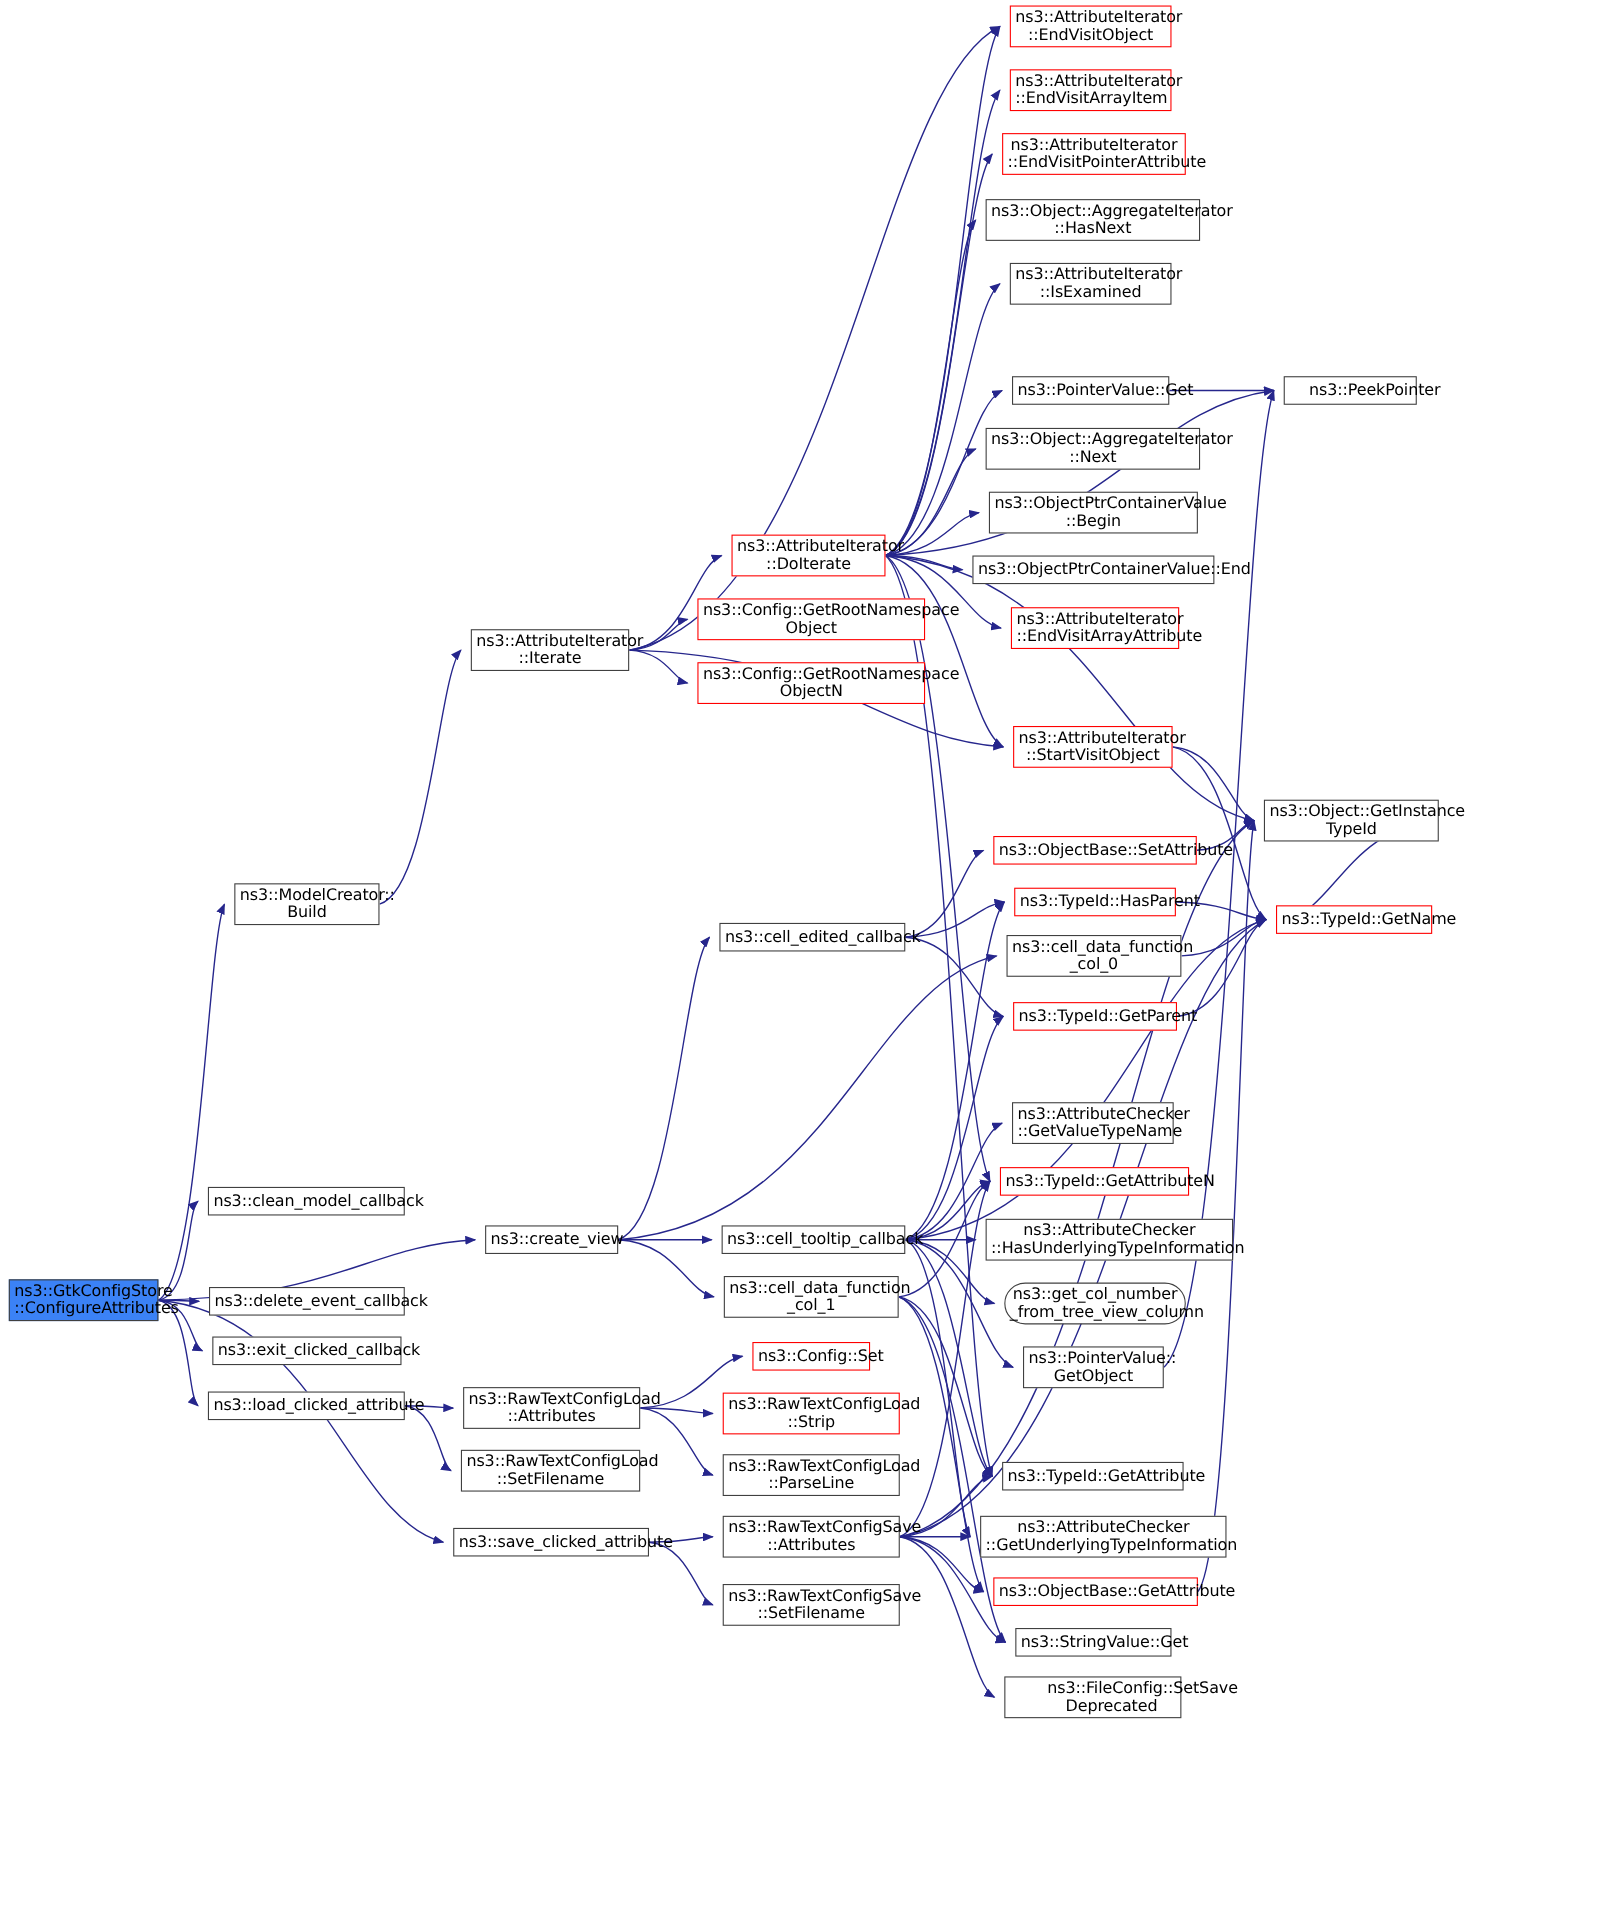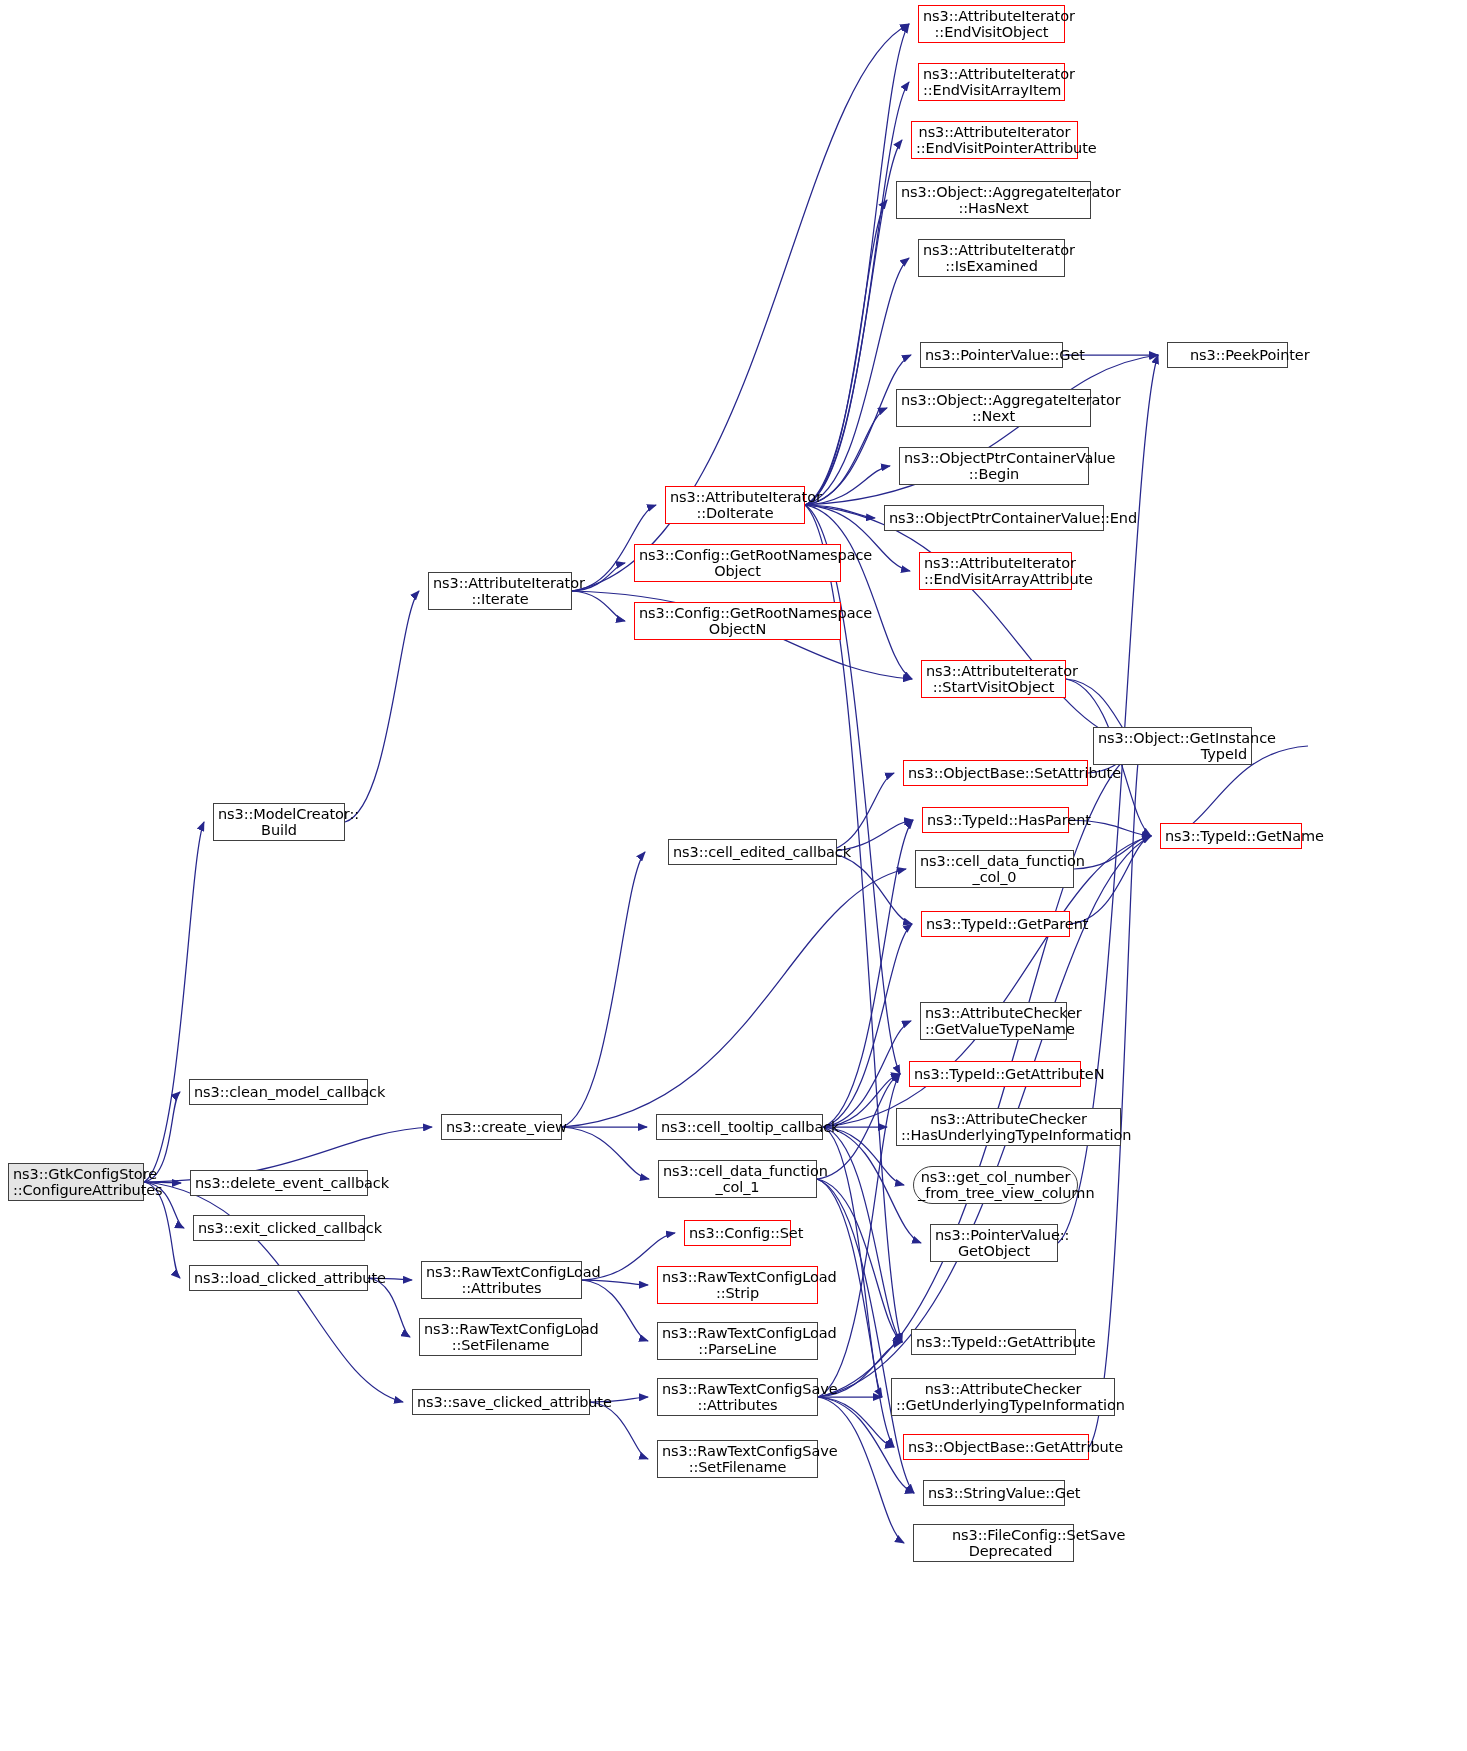--- a/index.html
+++ b/index.html
@@ -37,21 +37,21 @@
     line-height: 1.12;
     letter-spacing: -0.1px;
     white-space: pre-line;
     padding: 0 4px;
     z-index: 5;
   }
   .gnode.red {
     border-color: #ff0000;
   }
   .gnode.root {
-    background: #e5e5e5;
+    background: #3b82f6;
     border-color: #404040;
   }
   .gnode .lbl {
     display: block;
     width: 100%;
   }
 </style>
 </head>
 <body>
 
@@ -155,21 +155,21 @@
       <div class="gnode" style="left: 421px; top: 1261px; width: 161px; height: 38px;"><span class="lbl">ns3::RawTextConfigLoad
 ::Attributes</span></div>
       <div class="gnode" style="left: 419px; top: 1318px; width: 163px; height: 38px;"><span class="lbl">ns3::RawTextConfigLoad
 ::SetFilename</span></div>
       <div class="gnode red" style="left: 665px; top: 486px; width: 140px; height: 38px;"><span class="lbl">ns3::AttributeIterator
 ::DoIterate</span></div>
       <div class="gnode red" style="left: 634px; top: 544px; width: 207px; height: 38px;"><span class="lbl">ns3::Config::GetRootNamespace
 Object</span></div>
       <div class="gnode red" style="left: 634px; top: 602px; width: 207px; height: 38px;"><span class="lbl">ns3::Config::GetRootNamespace
 ObjectN</span></div>
-      <div class="gnode" style="left: 668px; top: 839px; width: 169px; height: 26px; text-align: right;"><span class="lbl">ns3::cell_edited_callback</span></div>
+      <div class="gnode" style="left: 654px; top: 839px; width: 169px; height: 26px; text-align: right;"><span class="lbl">ns3::cell_edited_callback</span></div>
       <div class="gnode" style="left: 656px; top: 1114px; width: 167px; height: 26px;"><span class="lbl">ns3::cell_tooltip_callback</span></div>
       <div class="gnode" style="left: 658px; top: 1160px; width: 159px; height: 38px;"><span class="lbl">ns3::cell_data_function
 _col_1</span></div>
       <div class="gnode red" style="left: 684px; top: 1220px; width: 107px; height: 26px;"><span class="lbl">ns3::Config::Set</span></div>
       <div class="gnode red" style="left: 657px; top: 1266px; width: 161px; height: 38px;"><span class="lbl">ns3::RawTextConfigLoad
 ::Strip</span></div>
       <div class="gnode" style="left: 657px; top: 1322px; width: 161px; height: 38px;"><span class="lbl">ns3::RawTextConfigLoad
 ::ParseLine</span></div>
       <div class="gnode" style="left: 657px; top: 1378px; width: 161px; height: 38px;"><span class="lbl">ns3::RawTextConfigSave
 ::Attributes</span></div>
@@ -210,17 +210,17 @@
       <div class="gnode" style="left: 930px; top: 1224px; width: 128px; height: 38px;"><span class="lbl">ns3::PointerValue::
 GetObject</span></div>
       <div class="gnode" style="left: 911px; top: 1329px; width: 165px; height: 26px;"><span class="lbl">ns3::TypeId::GetAttribute</span></div>
       <div class="gnode" style="left: 891px; top: 1378px; width: 224px; height: 38px;"><span class="lbl">ns3::AttributeChecker
 ::GetUnderlyingTypeInformation</span></div>
       <div class="gnode red" style="left: 903px; top: 1434px; width: 186px; height: 26px;"><span class="lbl">ns3::ObjectBase::GetAttribute</span></div>
       <div class="gnode" style="left: 923px; top: 1480px; width: 142px; height: 26px;"><span class="lbl">ns3::StringValue::Get</span></div>
       <div class="gnode" style="left: 913px; top: 1524px; width: 161px; height: 38px; padding-left: 38px;"><span class="lbl">ns3::FileConfig::SetSave
 Deprecated</span></div>
       <div class="gnode" style="left: 1167px; top: 342px; width: 121px; height: 26px; padding-left: 22px;"><span class="lbl">ns3::PeekPointer</span></div>
-      <div class="gnode" style="left: 1093px; top: 727px; width: 159px; height: 38px; text-align: right;"><span class="lbl">ns3::Object::GetInstance
+      <div class="gnode" style="left: 1149px; top: 727px; width: 159px; height: 38px;"><span class="lbl">ns3::Object::GetInstance
 TypeId</span></div>
       <div class="gnode red" style="left: 1160px; top: 823px; width: 142px; height: 26px;"><span class="lbl">ns3::TypeId::GetName</span></div>
     </div>
 </div>
 
 </body></html>

